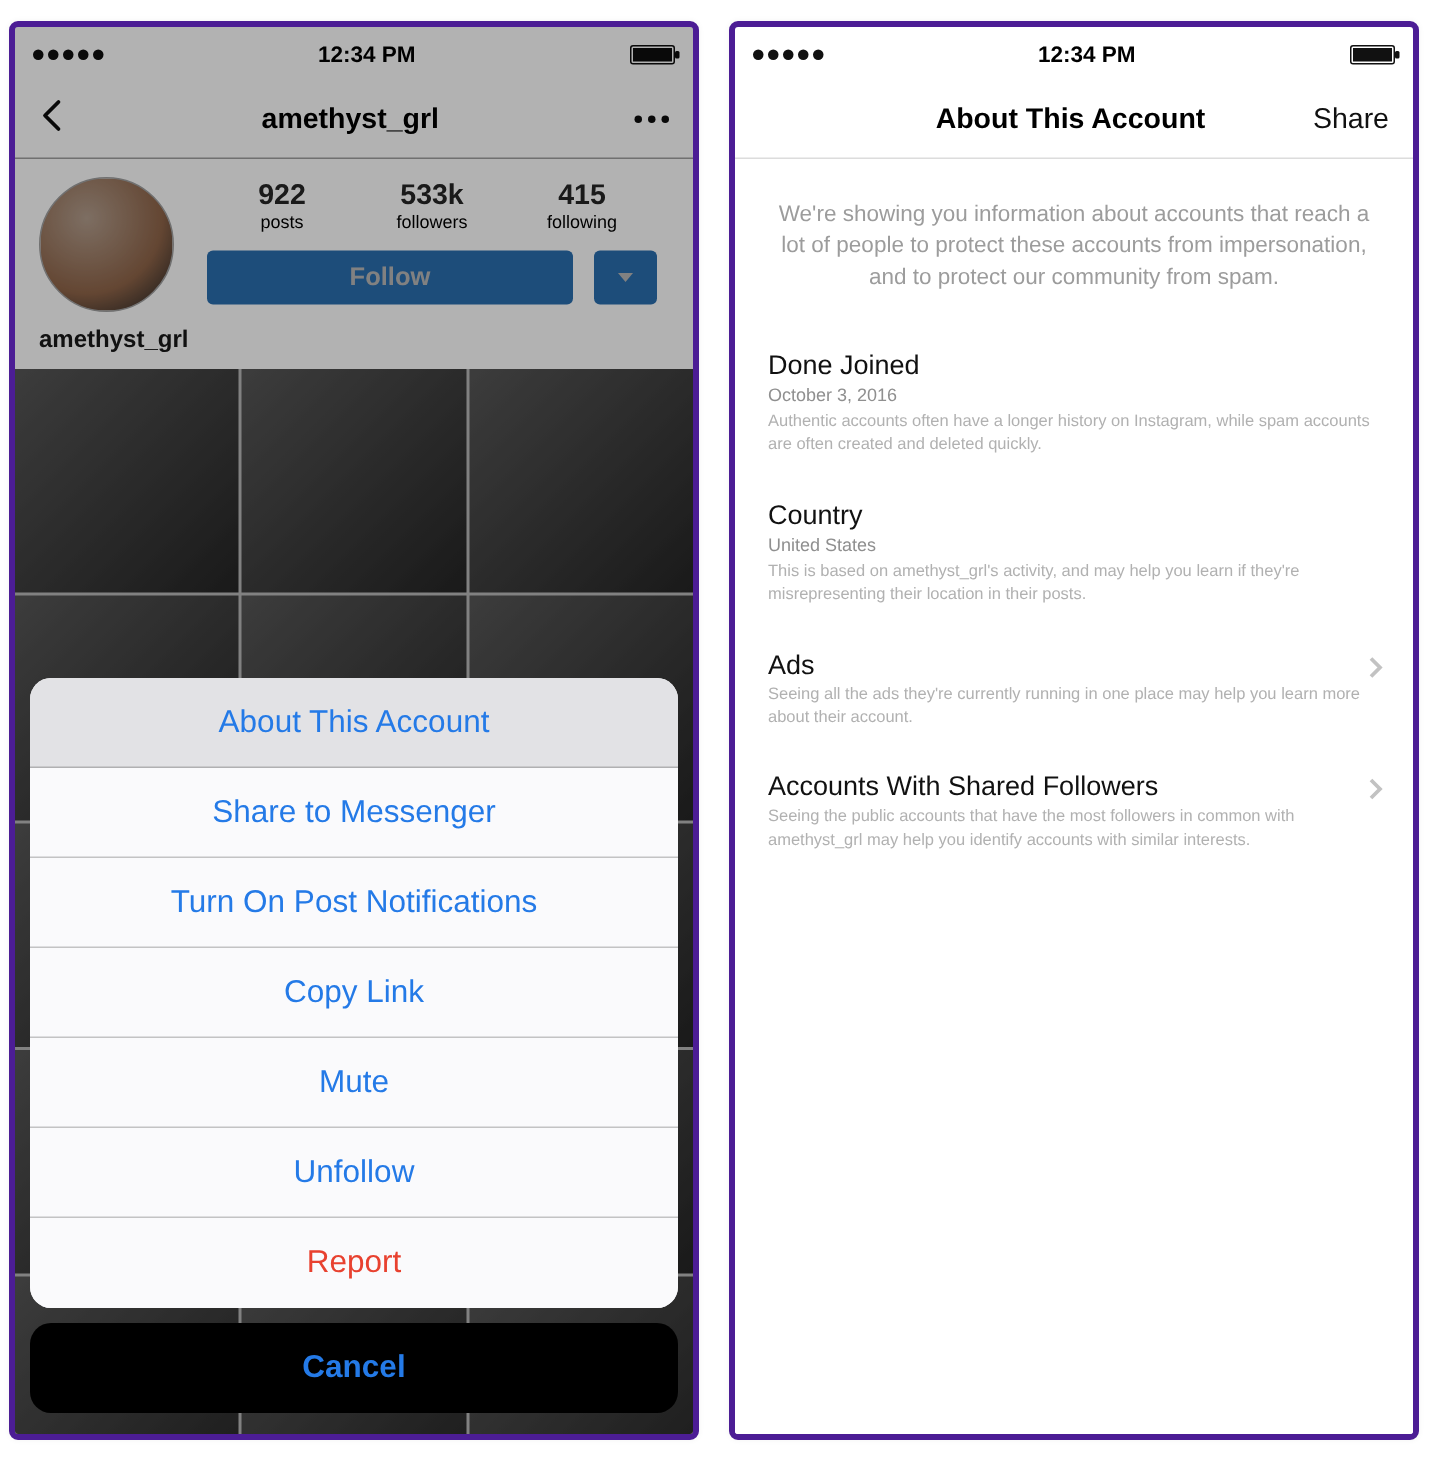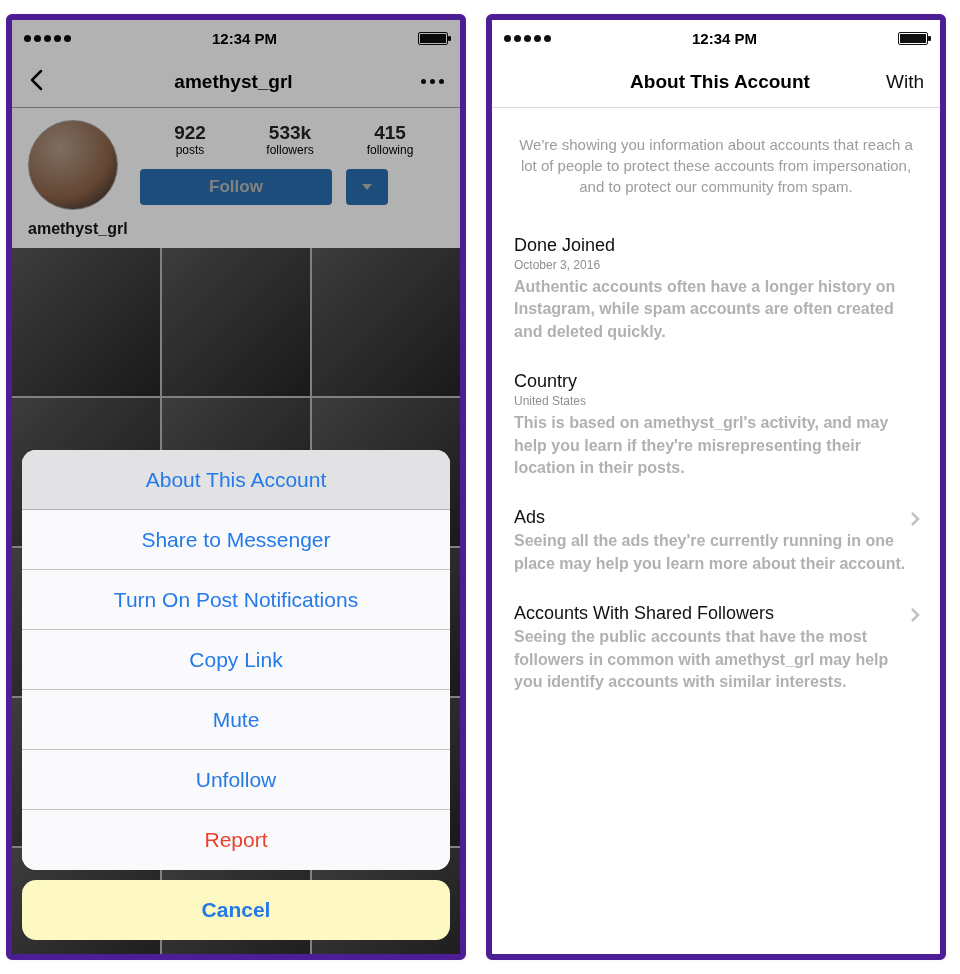--- a/index.html
+++ b/index.html
@@ -15,21 +15,21 @@
   }
   .wrap {
     display: flex;
     gap: 20px;
     padding: 14px 6px 0 6px;
   }
   .phone {
     width: 460px;
     height: 946px;
     background: #fff;
-    border: 6px solid #4c1d95;
+    border: 4px solid #4c1d95;
     border-radius: 6px;
     box-shadow: 0 0 4px rgba(0,0,0,0.05);
     position: relative;
     overflow: hidden;
     display: flex;
     flex-direction: column;
   }
   .phone-left {
     background: #eeeeee;
   }
@@ -72,21 +72,21 @@
     width:90px; height:90px; border-radius:50%;
     background: radial-gradient(circle at 35% 30%, #f6d9c2, #c48a64 60%, #333 95%);
     border:1px solid #dcdcdc;
     flex-shrink:0;
   }
   .prof-right { flex:1; margin-left: 22px; padding-top:2px; }
   .stats { display:flex; justify-content:space-between; width: 300px; }
   .stat { text-align:center; flex:1; }
   .stat .num { font-size:19px; font-weight:700; color:#333; }
   .stat .lbl { font-size:12px; color:#000000; margin-top:-1px; }
-  .follow-row { display:flex; gap:14px; margin-top:12px; width:248px; }
+  .follow-row { display:flex; gap:14px; margin-top:12px; width:300px; }
   .btn-follow {
     flex:1; height:36px; background:#3a97ef; color:#fff; border:none;
     border-radius:4px; font-size:17px; font-weight:600;
   }
   .btn-dd {
     width:42px; height:36px; background:#3a97ef; border:none; border-radius:4px; color:#fff;
     display:flex; align-items:center; justify-content:center;
   }
   .btn-dd svg { width:12px; height:12px; fill:#fff; }
   .username-line { padding: 2px 16px 10px 16px; font-size:16px; font-weight:600; color:#222; }
@@ -113,37 +113,37 @@
     height:60px; display:flex; align-items:center; justify-content:center;
     font-size:21px; color:#247ae7;
     border-bottom:1px solid rgba(0,0,0,.22);
     background: rgba(250,250,252,.94);
     cursor: pointer;
   }
   .sheet-item:last-child { border-bottom:none; }
   .sheet-item.hl { background:#e2e2e5; }
   .sheet-item.red { color:#e8412f; }
   .cancel-btn {
-    height:60px; background:#fef9c3; border-radius:14px;
+    height:60px; background:#000000; border-radius:14px;
     display:flex; align-items:center; justify-content:center;
     color:#247ae7; font-size:21px; font-weight:600; cursor:pointer;
   }
 
   
   .about-body {
     flex:1; overflow-y:auto; padding: 20px 0 10px 0; background:#fff;
   }
   .about-hd { text-align:center; padding: 6px 26px 28px 26px; }
   .about-hd h1 { font-size:27px; font-weight:400; margin:0 0 10px 0; color:#111; letter-spacing:.2px; }
   .about-hd p { margin:0; font-size:15px; color:#9c9c9c; line-height:1.4; }
 
   .section { padding: 10px 22px 18px 22px; position:relative; }
   .section h2 { font-size:18px; font-weight:400; color:#111; margin:0 0 2px 0; }
   .section .val { font-size:12px; color:#8f8f8f; margin-bottom:4px; }
-  .section .desc { font-size:16px; color:#b1b1b1; line-height:1.4;font-weight:bold; }
+  .section .desc { font-size:11px; color:#b1b1b1; line-height:1.4; }
   .section .chev { position:absolute; right:20px; top:14px; }
   .section .chev svg { width:10px; height:16px; stroke:#c2c2c2; fill:none; stroke-width:2.5; }
 </style>
 </head>
 <body>
 
 <div class="wrap">
 
   <div class="phone phone-left">
     <div class="underlay">
@@ -250,21 +250,21 @@
         </div>
       <div>12:34 PM</div>
       <div class="battery">
           <div class="fill"></div>
         </div>
     </div>
 
     <div class="navbar">
       <div style="width:46px"></div>
       <div class="title">About This Account</div>
-      <div class="done">With</div>
+      <div class="done">Share</div>
     </div>
 
     <div class="about-body">
       <div class="about-hd">
         <p>We're showing you information about accounts that reach a lot of people to protect these accounts from impersonation, and to protect our community from spam.</p>
       </div>
       <div id="sections">
           <div class="section">
             <h2>Done Joined</h2>
             <div class="val">October 3, 2016</div>

